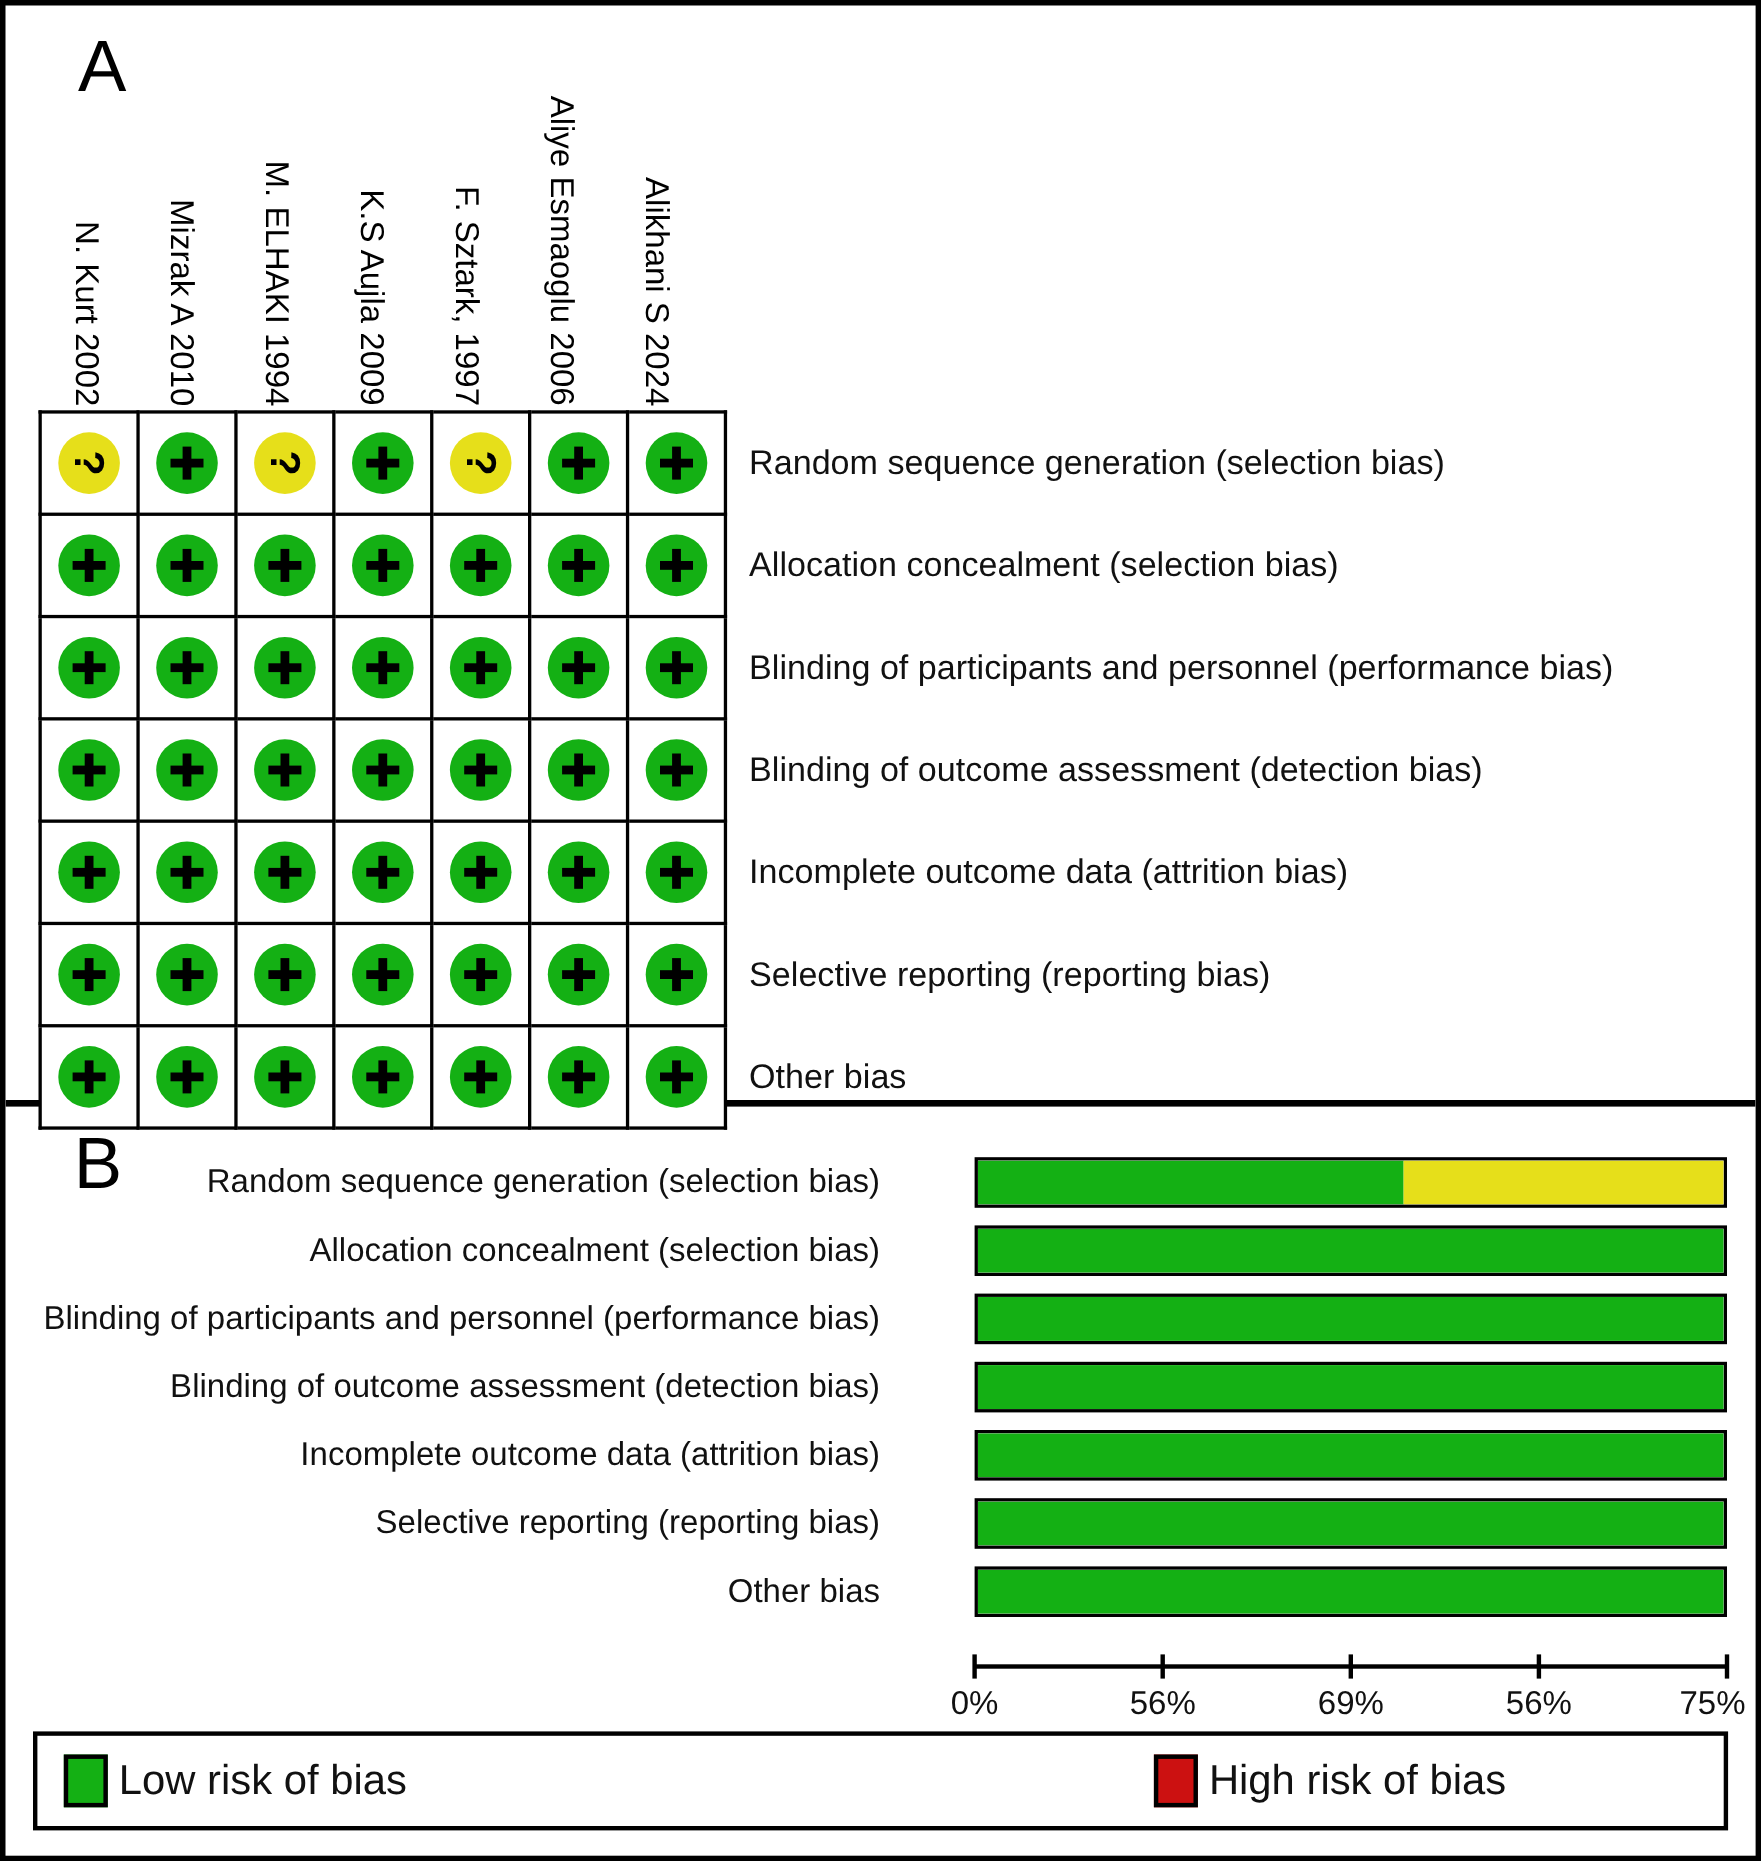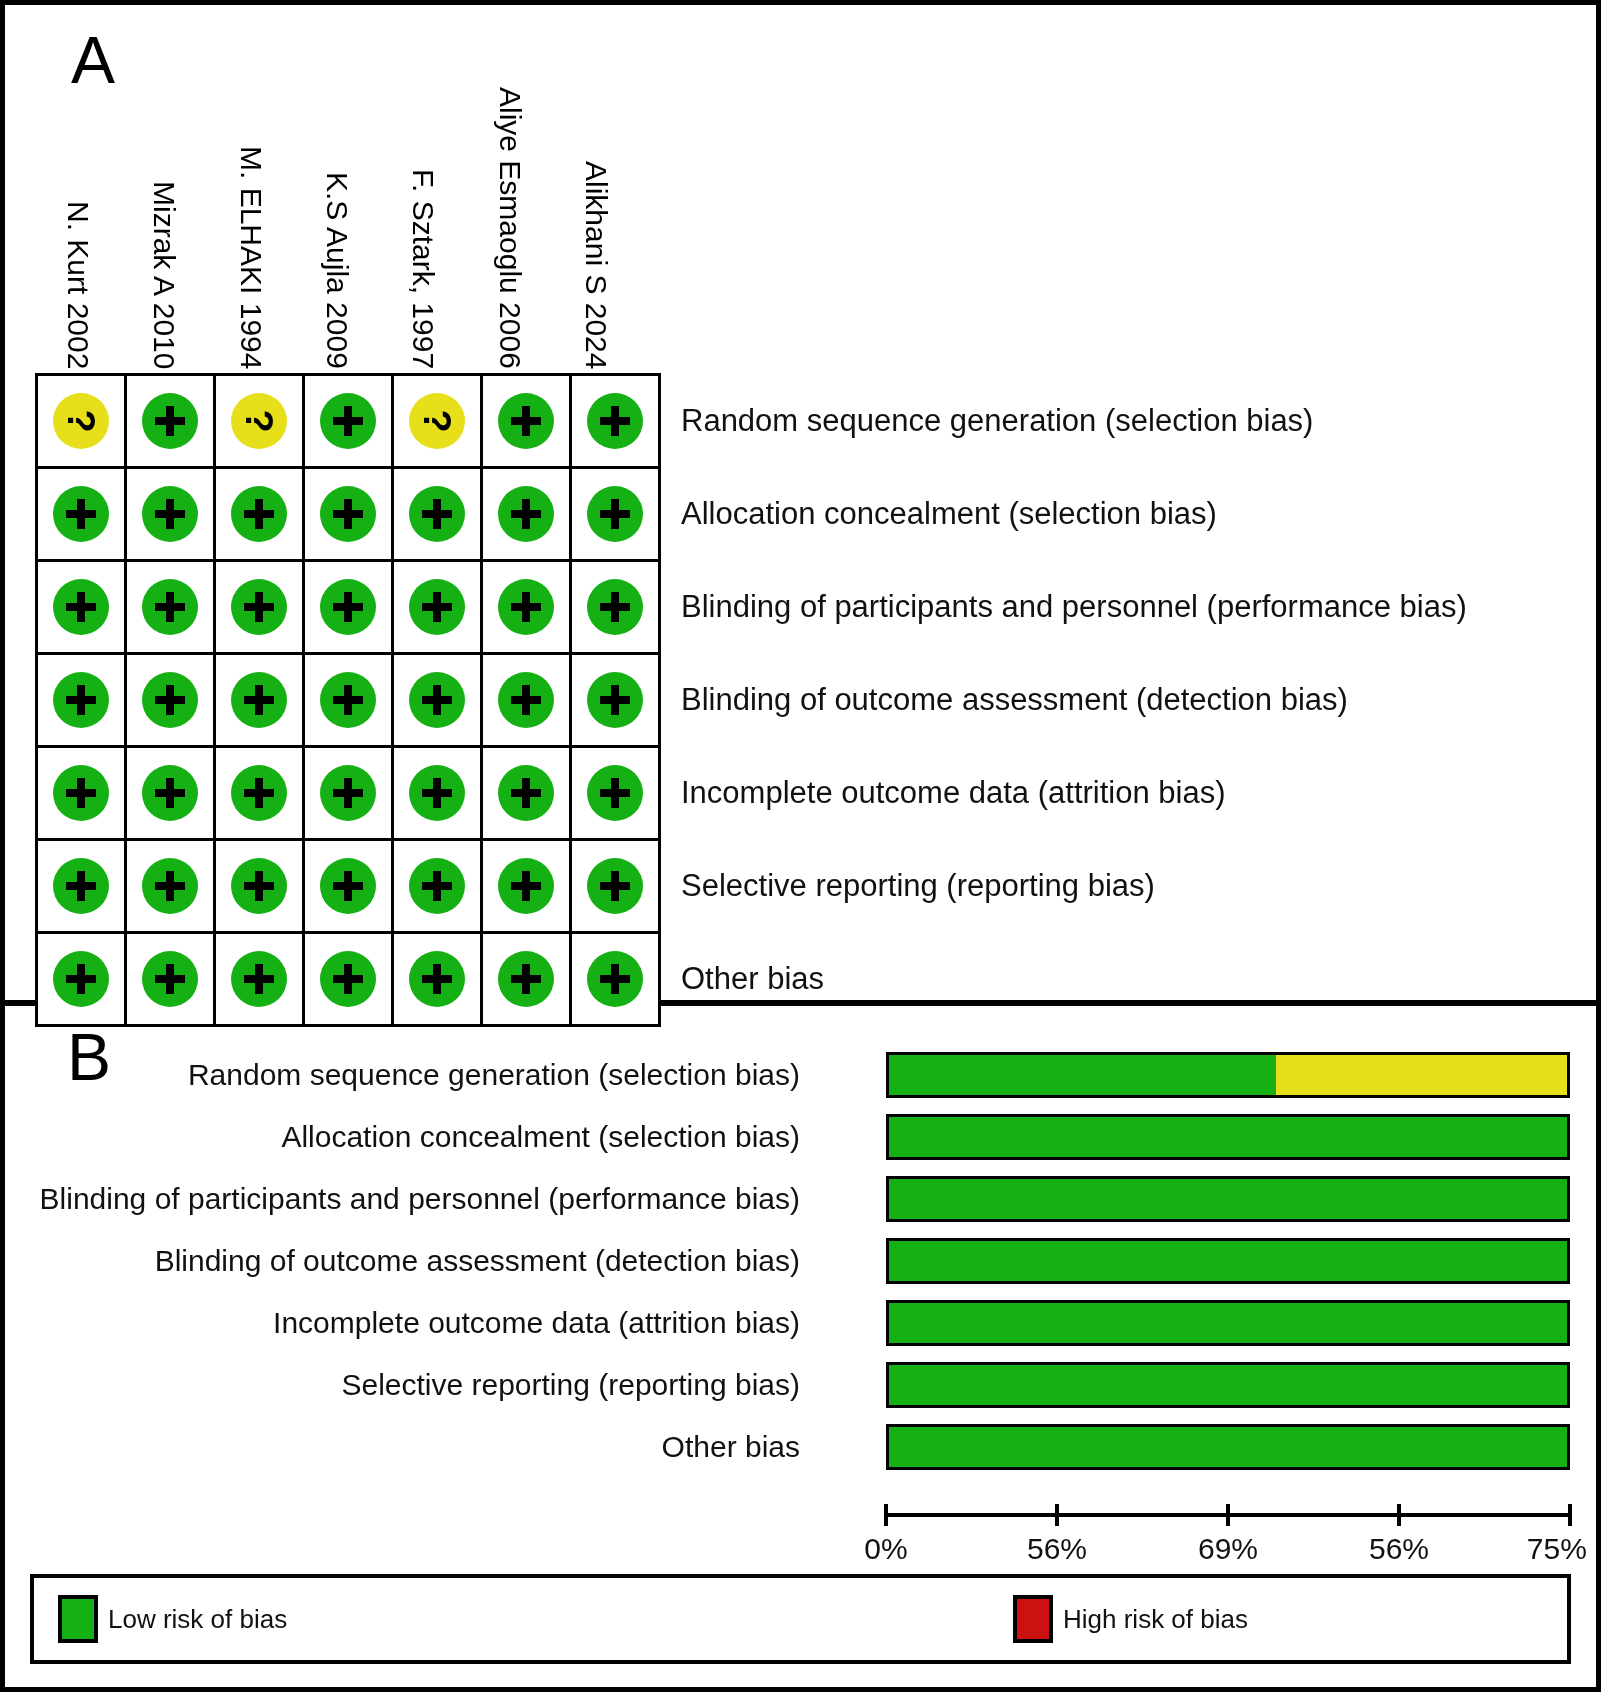--- a/index.html
+++ b/index.html
@@ -37,21 +37,21 @@
   .seg{height:100%;}
   .axis{position:absolute;left:881px;top:496px;width:684px;height:26px;}
   .axis-line{position:absolute;left:0;top:11px;width:100%;height:4px;background:#000;}
   .tick{position:absolute;top:2px;width:4px;height:22px;background:#000;}
   .tick-labels{position:absolute;left:881px;top:526px;width:684px;height:38px;}
   .tick-label{position:absolute;font-size:30px;color:#111;transform:translateX(-50%);white-space:nowrap;}
   .legend{position:absolute;left:25px;top:568px;width:1541px;height:90px;box-sizing:border-box;
           border:4px solid #000;background:#fff;}
   .legend-item{position:absolute;top:0;height:100%;display:flex;align-items:center;}
   .swatch{width:40px;height:48px;box-sizing:border-box;border:4px solid #000;margin-right:10px;}
-  .legend-item span{font-size:26px;color:#111;white-space:nowrap;}
+  .legend-item span{font-size:38px;color:#111;white-space:nowrap;}
 </style>
 </head>
 <body>
 
 <div class="page">
 
   <div class="panel-a">
     <div class="panel-letter">A</div>
     <div class="headers">
         <div class="header-cell">
@@ -422,20 +422,20 @@
         <div class="tick-label" style="left: 25%;">56%</div>
         <div class="tick-label" style="left: 50%;">69%</div>
         <div class="tick-label" style="left: 75%;">56%</div>
         <div class="tick-label" style="left: 100%; transform: translateX(-72%);">75%</div>
       </div>
     <div class="legend">
         <div class="legend-item" style="left: 24px;">
           <div class="swatch" style="background: rgb(20, 176, 20);"></div>
           <span>Low risk of bias</span>
         </div>
-        <div class="legend-item" style="left: 979px;">
+        <div class="legend-item" style="left: 1015px;">
           <div class="swatch" style="background: rgb(204, 17, 17);"></div>
           <span>High risk of bias</span>
         </div>
       </div>
   </div>
 
 </div>
 
 </body></html>

